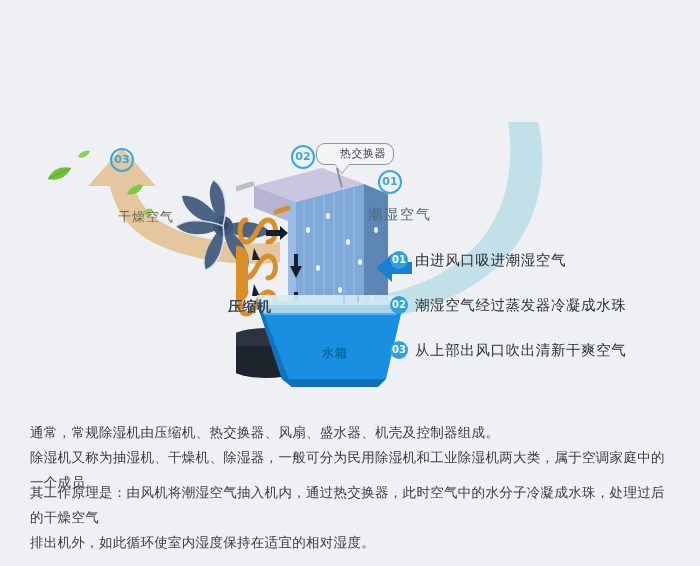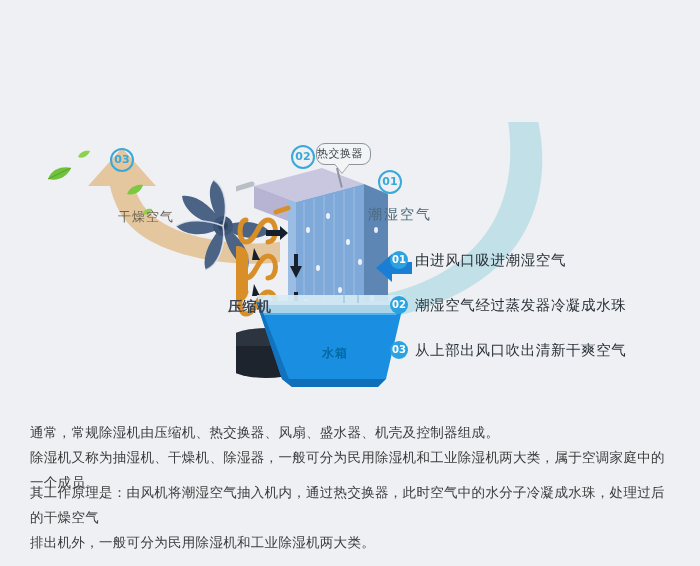--- a/index.html
+++ b/index.html
@@ -106,21 +106,21 @@
   .num-02-diagram { left: 291px; top: 25px; }
   .num-01-diagram { left: 378px; top: 50px; }
 
   
   .callout {
     position: absolute;
     left: 316px; top: 23px;
     background: #f2f4f6;
     border: 1.6px solid #8c949c;
     border-radius: 9px;
-    padding: 2px 7px 3px 0;
+    padding: 2px 7px 3px 23px;
     font-size: 11px;
     color: #3c4348;
     letter-spacing: 0.5px;
     white-space: nowrap;
   }
   .callout::after {
     content: "";
     position: absolute;
     left: 18px; bottom: -9px;
     width: 0; height: 0;
@@ -391,16 +391,16 @@
     </div>
   </div>
 
 
   <div class="body-copy para-1">
     <p>通常，常规除湿机由压缩机、热交换器、风扇、盛水器、机壳及控制器组成。</p>
     <p>除湿机又称为抽湿机、干燥机、除湿器，一般可分为民用除湿机和工业除湿机两大类，属于空调家庭中的一个成员。</p>
   </div>
   <div class="body-copy para-2">
     <p>其工作原理是：由风机将潮湿空气抽入机内，通过热交换器，此时空气中的水分子冷凝成水珠，处理过后的干燥空气</p>
-    <p>排出机外，一般可分为民用除湿机和工业除湿机两大类。</p>
+    <p>排出机外，如此循环使室内湿度保持在适宜的相对湿度。</p>
   </div>
 
 </div>
 
 </body></html>

